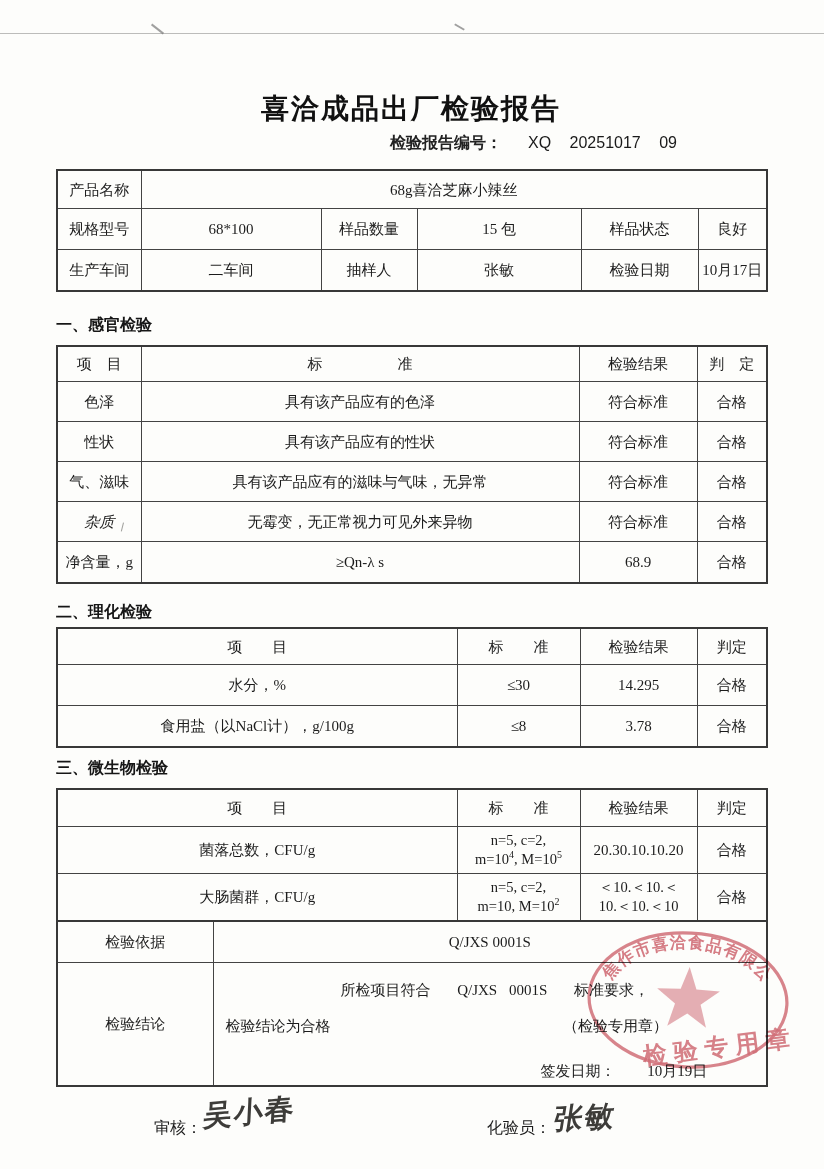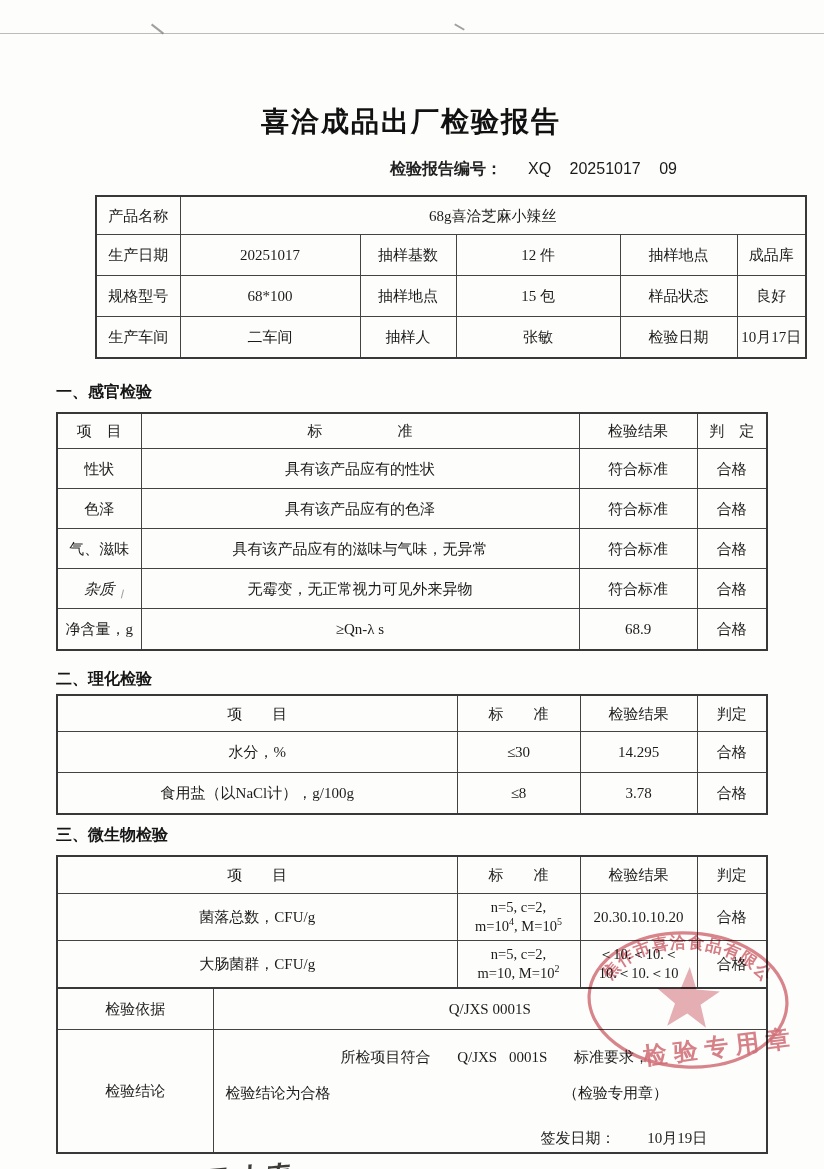--- a/index.html
+++ b/index.html
@@ -9,21 +9,21 @@
   }
   
   .scan-line{position:absolute;left:0;top:33px;width:100%;height:1px;background:#9a9a96;opacity:.65;}
   .scan-mark{position:absolute;height:2px;background:#777;opacity:.7;}
   .scan-mark.m1{left:150px;top:28px;width:15px;transform:rotate(38deg);}
   .scan-mark.m2{left:454px;top:26px;width:11px;transform:rotate(30deg);}
 
   .content{position:absolute;left:56px;top:0;width:710px;}
 
   .title{
-    margin:17px;padding-top:86px;text-align:center;
+    margin:4px;padding-top:86px;text-align:center;
     font-family:"Liberation Sans","DejaVu Sans",sans-serif;
     font-size:28px;font-weight:bold;letter-spacing:2px;color:#111;
   }
   .report-no{
     padding-left:334px;line-height:22px;
     font-family:"Liberation Sans","DejaVu Sans",sans-serif;font-size:16px;
   }
   .report-no .rn-label{font-weight:600;color:#222;}
   .report-no .rn-value{margin-left:26px;word-spacing:14px;color:#1a1a1a;}
 
@@ -31,21 +31,21 @@
     border-collapse:collapse;table-layout:fixed;width:710px;
     border:2px solid #383838;
   }
   table.t td{
     border:1px solid #434343;text-align:center;vertical-align:middle;
     font-size:15px;padding:0 2px;overflow:hidden;line-height:20px;
   }
   td.left{text-align:left;padding-left:8px;}
   td.item{text-align:left;padding-left:5px;}
 
-  table.info{margin-top:15px;margin-left:39px;}
+  table.info{margin-top:15px;}
   table.info td{height:40px;}
   table.info tr.r1 td{height:37px;}
 
   .heading{
     margin-top:22px;font-size:16px;font-weight:bold;line-height:22px;color:#161616;
   }
   .heading.h2{margin-top:17px;}
   .heading.h3{margin-top:9px;}
 
   table.sensory{margin-top:9px;}
@@ -120,31 +120,23 @@
           <col style="width:164px">
           <col style="width:117px">
           <col style="width:69px">
         </colgroup>
       <tbody>
           <tr class="r1">
         <td>产品名称</td>
         <td colspan="5">68g喜洽芝麻小辣丝</td>
       </tr>
       <tr>
-        <td>生产日期</td>
-        <td>20251017</td>
-        <td>抽样基数</td>
-        <td>12 件</td>
-        <td>抽样地点</td>
-        <td>成品库</td>
-      </tr>
-      <tr>
         <td>规格型号</td>
         <td>68*100</td>
-        <td>抽样地点</td>
+        <td>样品数量</td>
         <td>15 包</td>
         <td>样品状态</td>
         <td>良好</td>
       </tr>
       <tr>
         <td>生产车间</td>
         <td>二车间</td>
         <td>抽样人</td>
         <td>张敏</td>
         <td>检验日期</td>
@@ -163,28 +155,28 @@
           <col style="width:70px">
         </colgroup>
       <tbody>
           <tr class="hd">
         <td>项　目</td>
         <td>标　　　　　准</td>
         <td>检验结果</td>
         <td>判　定</td>
       </tr>
       <tr>
+        <td class="item">色泽</td>
+        <td class="left">具有该产品应有的色泽</td>
+        <td>符合标准</td>
+        <td>合格</td>
+      </tr>
+      <tr>
         <td class="item">性状</td>
         <td class="left">具有该产品应有的性状</td>
-        <td>符合标准</td>
-        <td>合格</td>
-      </tr>
-      <tr>
-        <td class="item">色泽</td>
-        <td class="left">具有该产品应有的色泽</td>
         <td>符合标准</td>
         <td>合格</td>
       </tr>
       <tr>
         <td class="item">气、滋味</td>
         <td class="left">具有该产品应有的滋味与气味，无异常</td>
         <td>符合标准</td>
         <td>合格</td>
       </tr>
       <tr>

